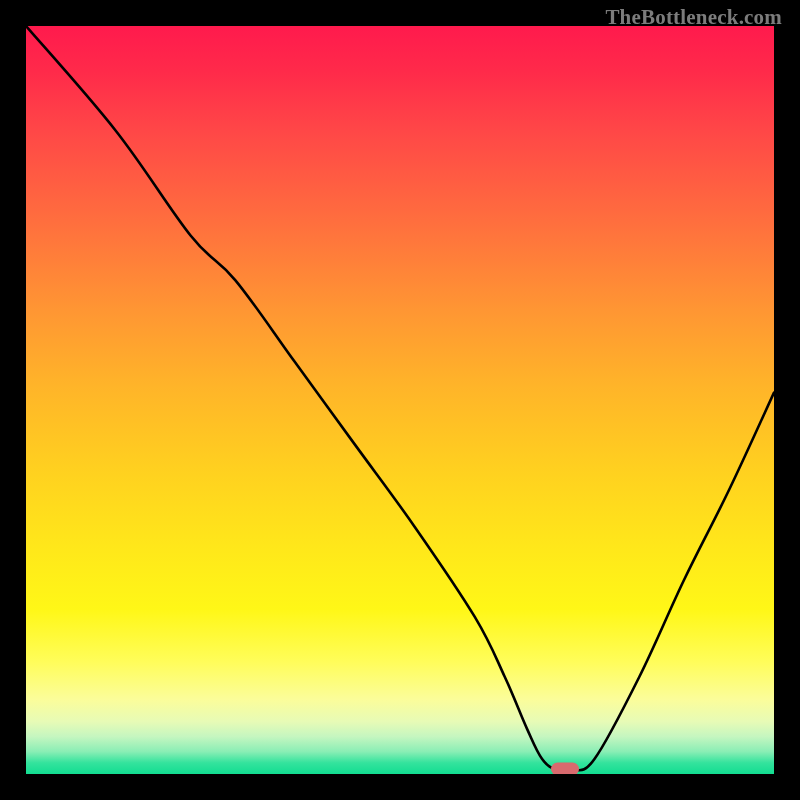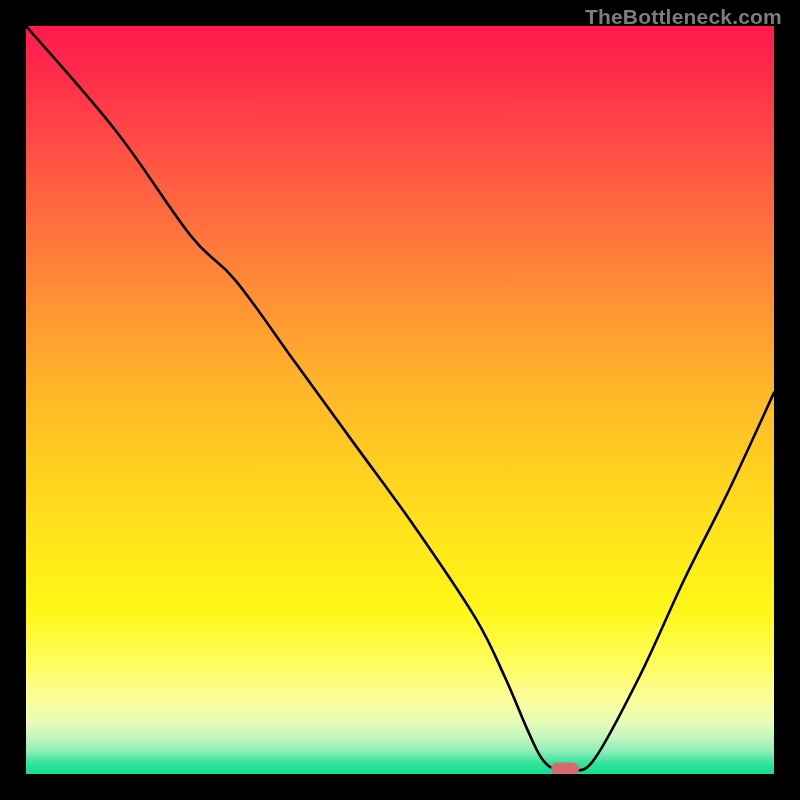--- a/index.html
+++ b/index.html
@@ -64,21 +64,21 @@
     width: 28px;
     height: 13px;
     border-radius: 7px;
     background: #d86a6e;
     transform: translate(-50%, -50%);
   }
   .watermark {
     position: absolute;
     top: 5px;
     right: 18px;
-    font-family: Liberation Sans, sans-serif;
+    font-family: Liberation Serif, serif;
     font-size: 21px;
     font-weight: 600;
     color: #7c7c7c;
     letter-spacing: 0.2px;
   }
 </style>
 </head>
 <body>
 
 <div class="frame">

